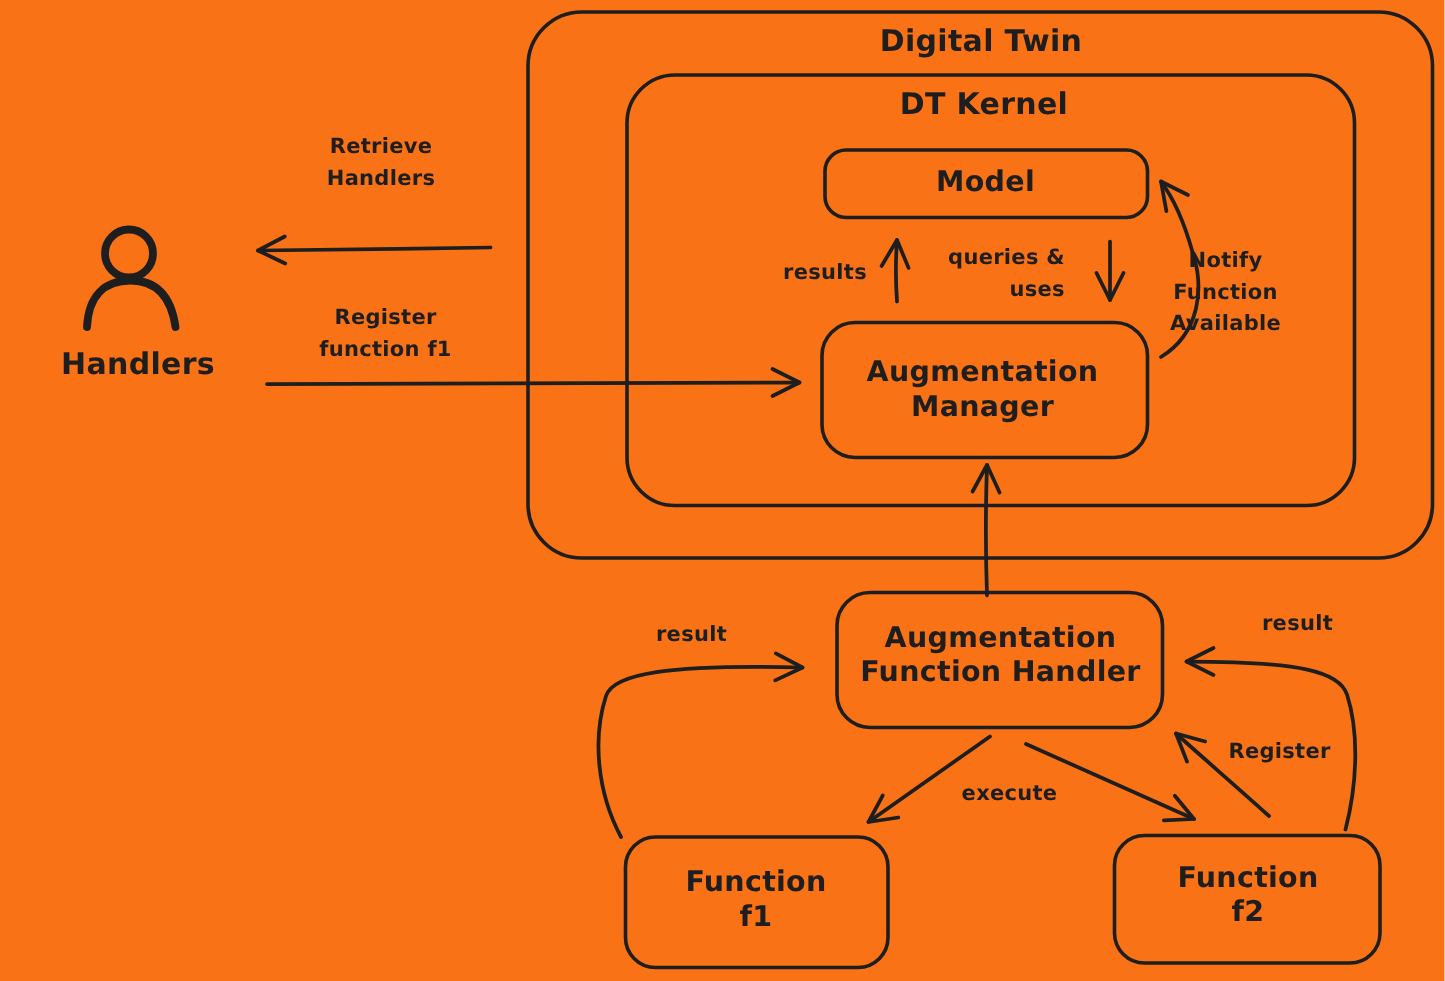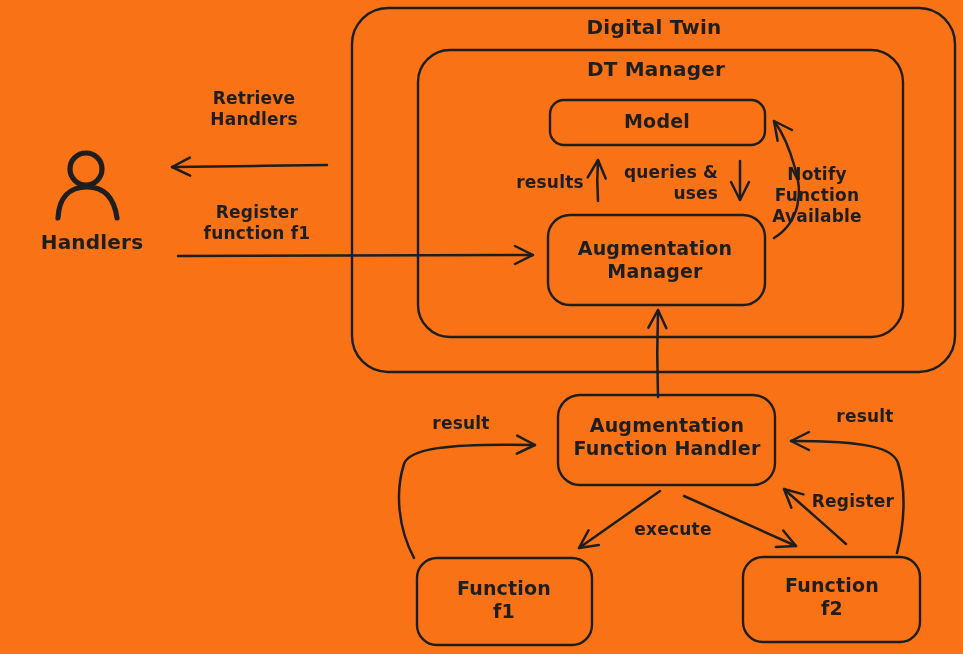--- a/index.html
+++ b/index.html
@@ -15,21 +15,21 @@
     position:absolute;
     transform:translateX(-50%);
     text-align:center;
     white-space:pre-line;
     color:#1e1e1e;
     letter-spacing:0.2px;
     user-select:none;
   }
   .lg{font-size:20px;line-height:24px;font-weight:600;}
   .md{font-size:19px;line-height:23px;font-weight:600;}
-  .sm{font-size:17px;line-height:21px;font-weight:600;}
+  .sm{font-size:14px;line-height:21px;font-weight:600;}
   .shape{fill:none;stroke:#1e1e1e;stroke-width:2.4;}
   .arrow{fill:none;stroke:#1e1e1e;stroke-width:2.5;stroke-linecap:round;}
   .actor{fill:none;stroke:#1e1e1e;stroke-width:5.2;stroke-linecap:round;}
 </style>
 </head>
 <body>
 
 <div id="canvas">
 
   <svg id="shapes" viewBox="0 0 963 654" xmlns="http://www.w3.org/2000/svg">
@@ -59,21 +59,21 @@
     <path class="arrow" marker-end="url(#ah)" d="M774,238 C800,222 803,192 795,168 C790,150 783,133 774,121"></path>
     <path class="arrow" marker-end="url(#ah)" d="M658,397 C657,368 657,339 658,310"></path>
     <path class="arrow" marker-end="url(#ah)" d="M414,558 C398,528 395,492 404,464 C409,449 445,443 535,445"></path>
     <path class="arrow" marker-end="url(#ah)" d="M897,553 C905,522 906,488 898,463 C893,448 868,441 791,441"></path>
     <path class="arrow" marker-end="url(#ah)" d="M846,544 C825,525 804,507 784,489"></path>
     <path class="arrow" marker-end="url(#ah)" d="M660,491 C633,510 606,529 579,548"></path>
     <path class="arrow" marker-end="url(#ah)" d="M684,496 C722,513 760,530 796,546"></path>
   </svg>
 
   <div class="lbl lg" style="left:654px;top:15px;">Digital Twin</div>
-  <div class="lbl lg" style="left:656px;top:57px;">DT Manager</div>
+  <div class="lbl lg" style="left:656px;top:57px;">DT Kernel</div>
   <div class="lbl md" style="left:657px;top:110px;">Model</div>
   <div class="lbl md" style="left:655px;top:237px;">Augmentation
 Manager</div>
   <div class="lbl md" style="left:667px;top:414px;">Augmentation
 Function Handler</div>
   <div class="lbl md" style="left:504px;top:577px;">Function
 f1</div>
   <div class="lbl md" style="left:832px;top:574px;">Function
 f2</div>
   <div class="lbl lg" style="left:92px;top:230px;">Handlers</div>

